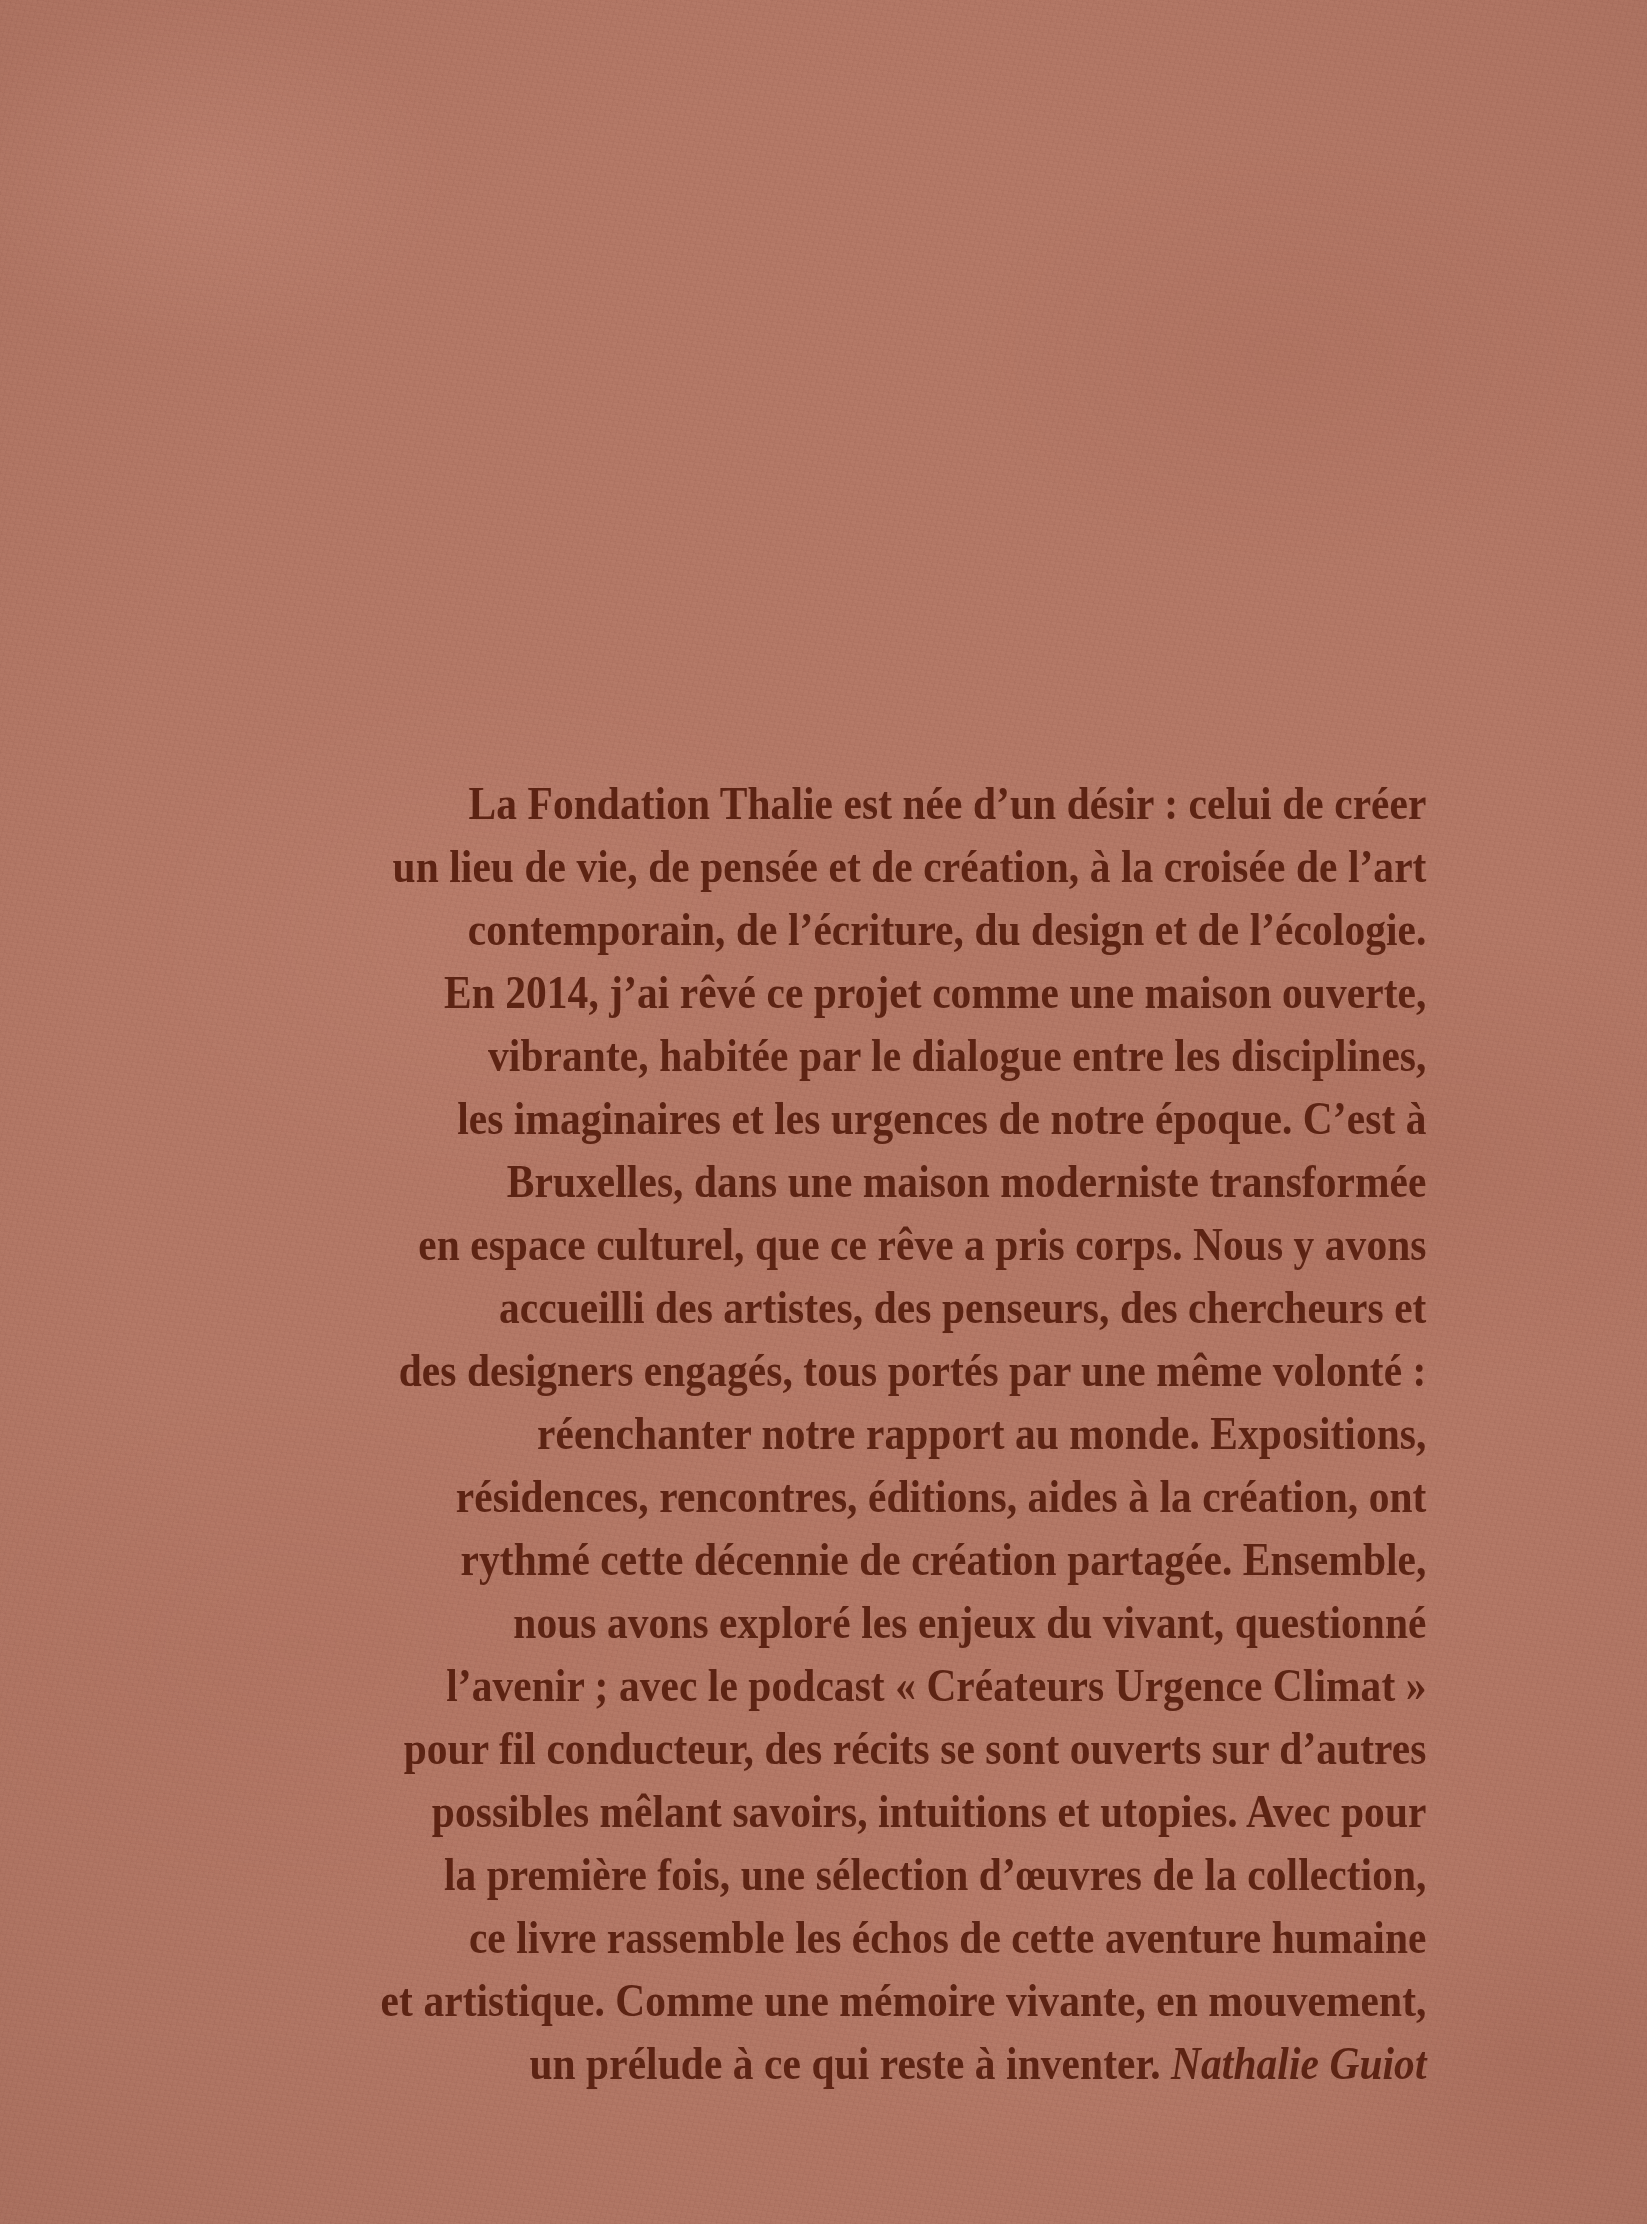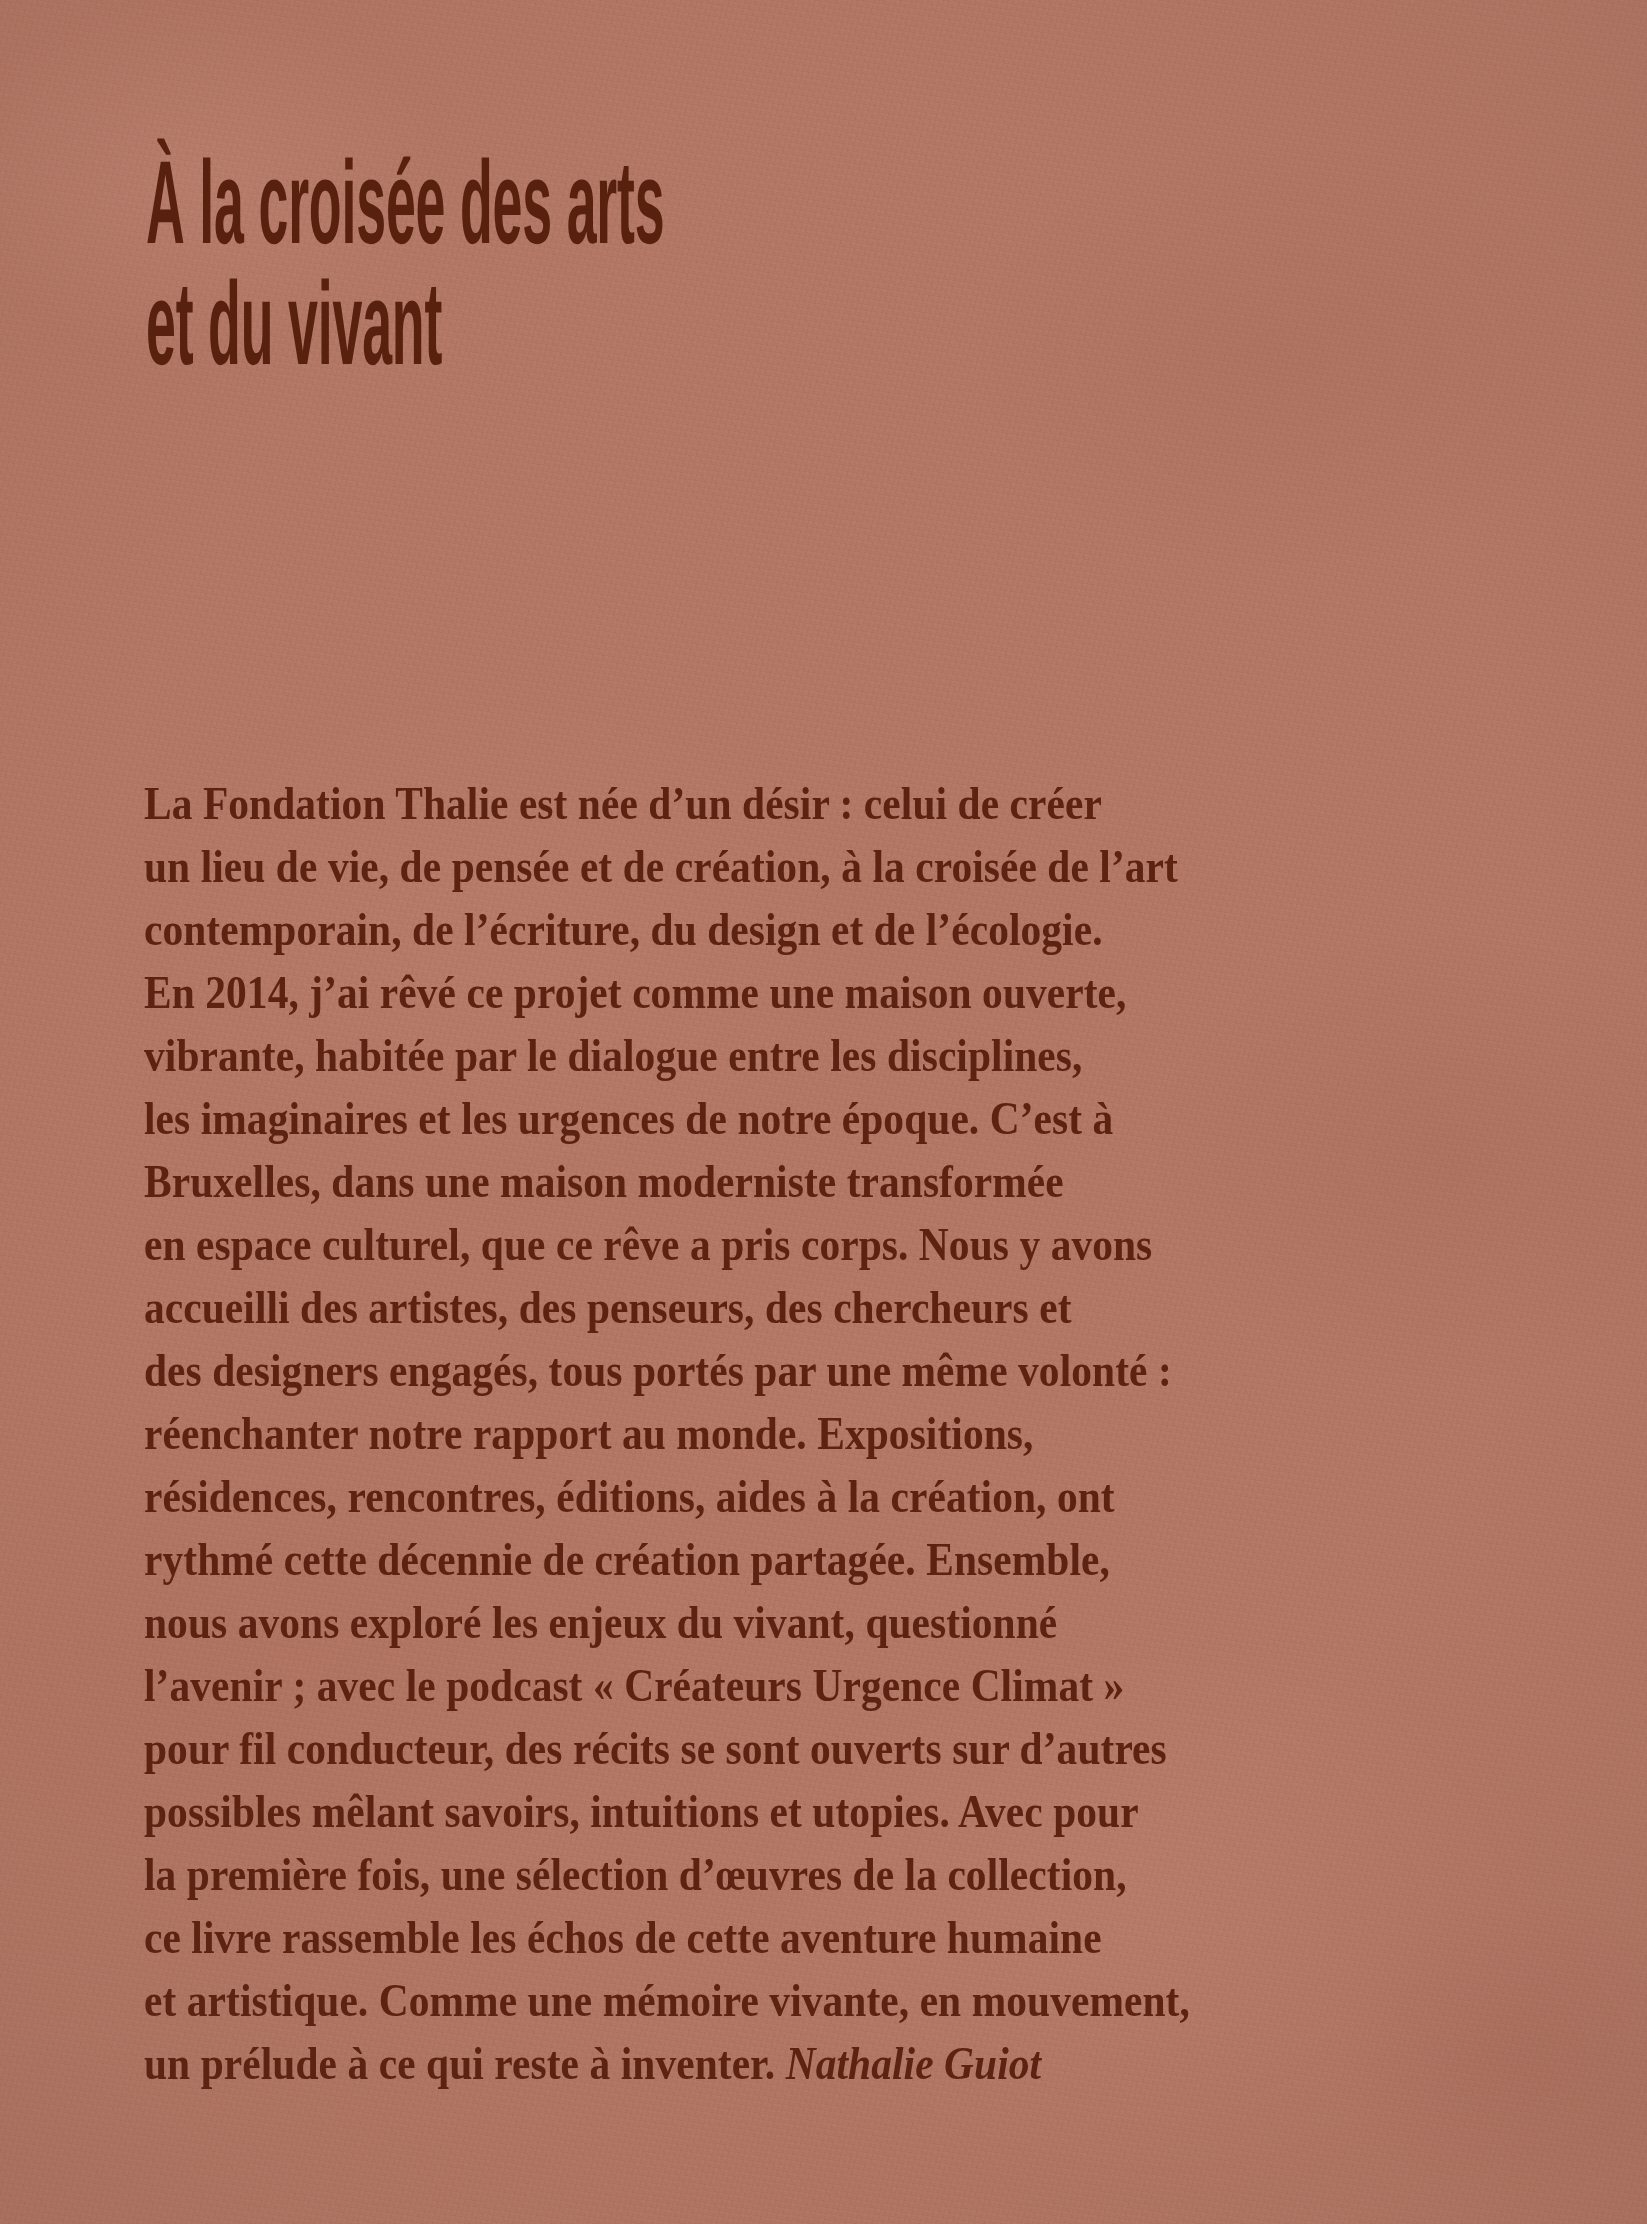--- a/index.html
+++ b/index.html
@@ -129,20 +129,21 @@
   .title-line + .title-line {
     margin-top: 12px;
   }
 
   
   .body-block {
     position: absolute;
     left: 144px;
     top: 772px;
     width: 1425px;
+    text-align: right;
   }
 
   .body-line {
     display: block;
     color: #5c2313;
     font-family: "Liberation Serif", serif;
     font-weight: 700;
     font-size: 46px;
     line-height: 63px;
     letter-spacing: 0.1px;
@@ -163,24 +164,20 @@
 <body>
 
 <div class="page">
 
   <div class="paper-mottle"></div>
   <div class="paper-grain"></div>
   <div class="paper-vignette"></div>
 
   <div class="content">
 
-    <h1 class="title-block">
-      <span class="title-line">À la croisée des arts</span>
-      <span class="title-line">et du vivant</span>
-    </h1>
 
     <div class="body-block">
       <span class="body-line">La Fondation Thalie est née d’un désir : celui de créer</span>
       <span class="body-line">un lieu de vie, de pensée et de création, à la croisée de l’art</span>
       <span class="body-line">contemporain, de l’écriture, du design et de l’écologie.</span>
       <span class="body-line">En 2014, j’ai rêvé ce projet comme une maison ouverte,</span>
       <span class="body-line">vibrante, habitée par le dialogue entre les disciplines,</span>
       <span class="body-line">les imaginaires et les urgences de notre époque. C’est à</span>
       <span class="body-line">Bruxelles, dans une maison moderniste transformée</span>
       <span class="body-line">en espace culturel, que ce rêve a pris corps. Nous y avons</span>

